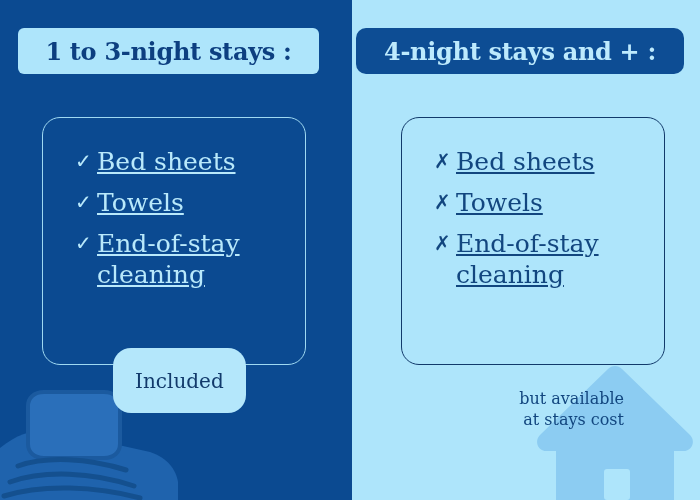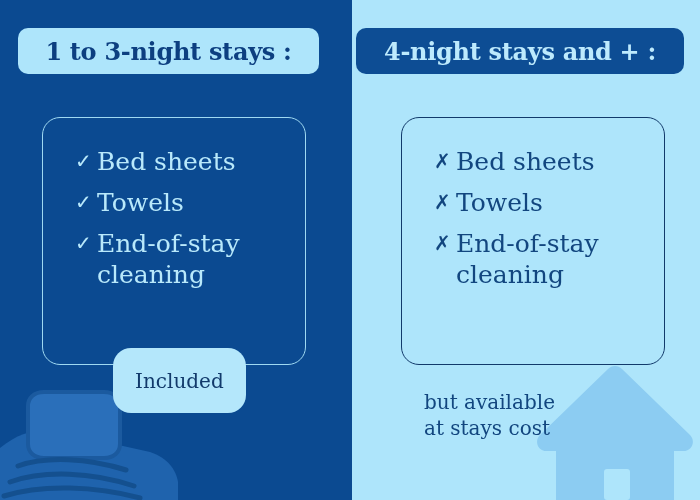--- a/index.html
+++ b/index.html
@@ -49,20 +49,21 @@
     justify-content: center;
     height: 46px;
     border-radius: 10px;
     box-sizing: border-box;
     padding: 0 14px;
   }
   .title-pill-left {
     left: 18px;
     right: 33px;
     background: #aee5fb;
+    border-radius: 6px;
   }
   .title-pill-right {
     left: 4px;
     right: 16px;
     background: #0d4d94;
   }
   .title-text {
     font-family: "DejaVu Serif", "Liberation Serif", serif;
     font-weight: 700;
     font-size: 24px;
@@ -106,21 +107,21 @@
     flex: 0 0 auto;
     width: 22px;
     font-size: 20px;
     line-height: 1.5;
     font-family: "DejaVu Sans", "Liberation Sans", sans-serif;
   }
   .list-left .list-item { color: #b9e9fb; }
   .list-left .mark { color: #b9e9fb; }
   .list-right .list-item { color: #12467f; }
   .list-right .mark { color: #12467f; font-family: "DejaVu Serif", "Liberation Serif", serif; }
-  .item-label { display: block; }
+  .item-label { display: block; text-decoration: underline; }
 
   
   .badge {
     position: absolute;
     display: flex;
     align-items: center;
     justify-content: center;
     height: 33px;
     border-radius: 18px;
     padding: 16px 22px;
@@ -139,23 +140,23 @@
     background: #0d4d94;
     color: #d8f2fd;
     height: 36px;
     padding: 0 26px;
   }
   .note {
     position: absolute;
     left: 72px;
     top: 389px;
     width: 200px;
-    text-align: left;
+    text-align: right;
     color: #12467f;
-    font-size: 20px;
+    font-size: 16px;
     line-height: 1.3;
   }
   .note-line { display: block; }
 </style>
 </head>
 <body>
 
 <div id="infographic">
 
   <div class="panel panel-left">

